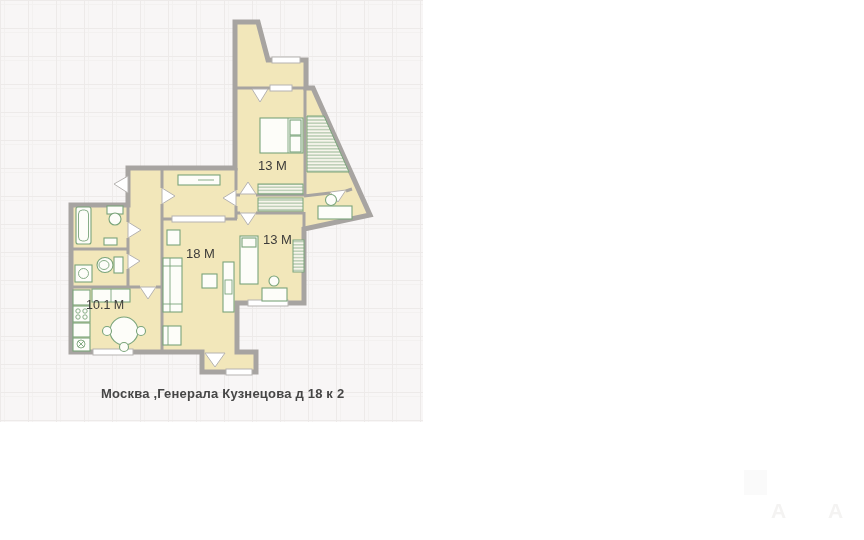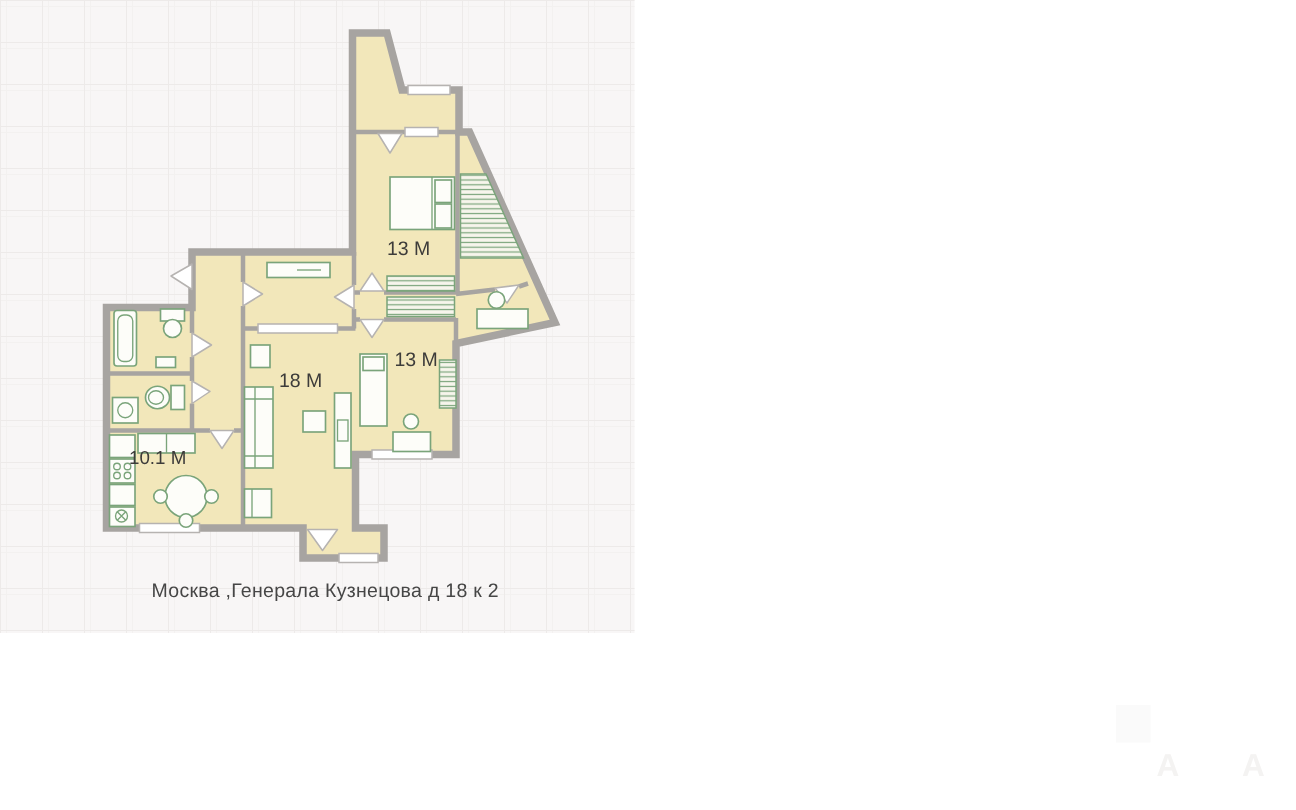--- a/index.html
+++ b/index.html
@@ -18,21 +18,21 @@
   .outer{fill:var(--room-fill,#f2e7ba);stroke:var(--wall,#a7a4a1);stroke-width:5;stroke-linejoin:miter;}
   .wall{stroke:var(--wall,#a7a4a1);fill:none;stroke-width:3;}
   .win{fill:#ffffff;stroke:#b6b3b1;stroke-width:1;}
   .door{fill:#ffffff;stroke:#b6b3b1;stroke-width:1;stroke-linejoin:round;}
   .furn{fill:#fdfdf9;stroke:var(--furniture,#7aa47a);stroke-width:1.1;}
   .furn-line{fill:none;stroke:var(--furniture,#7aa47a);stroke-width:0.9;}
   .hatchbox{fill:url(#hatchp);stroke:var(--furniture,#7aa47a);stroke-width:1;}
   .lbl{fill:#3d3c3a;font-family:"Liberation Sans",sans-serif;font-size:13px;}
   .lbl-small{font-size:12.5px;}
   .caption{position:absolute;left:101px;top:386px;font-size:13px;color:var(--caption,#464646);
-           letter-spacing:0.2px;white-space:nowrap;}
+           letter-spacing:0.2px;white-space:nowrap;font-weight:bold;}
   .wm-square{position:absolute;left:744px;top:470px;width:23px;height:25px;background:#fafafa;}
   .wm-a{position:absolute;top:499px;font-size:21px;font-weight:bold;color:var(--watermark,#f4f3f2);}
   .wm-a1{left:771px;} .wm-a2{left:828px;}
 </style>
 </head>
 <body>
 
 <div class="canvas">
 
   <div class="plan-panel">

